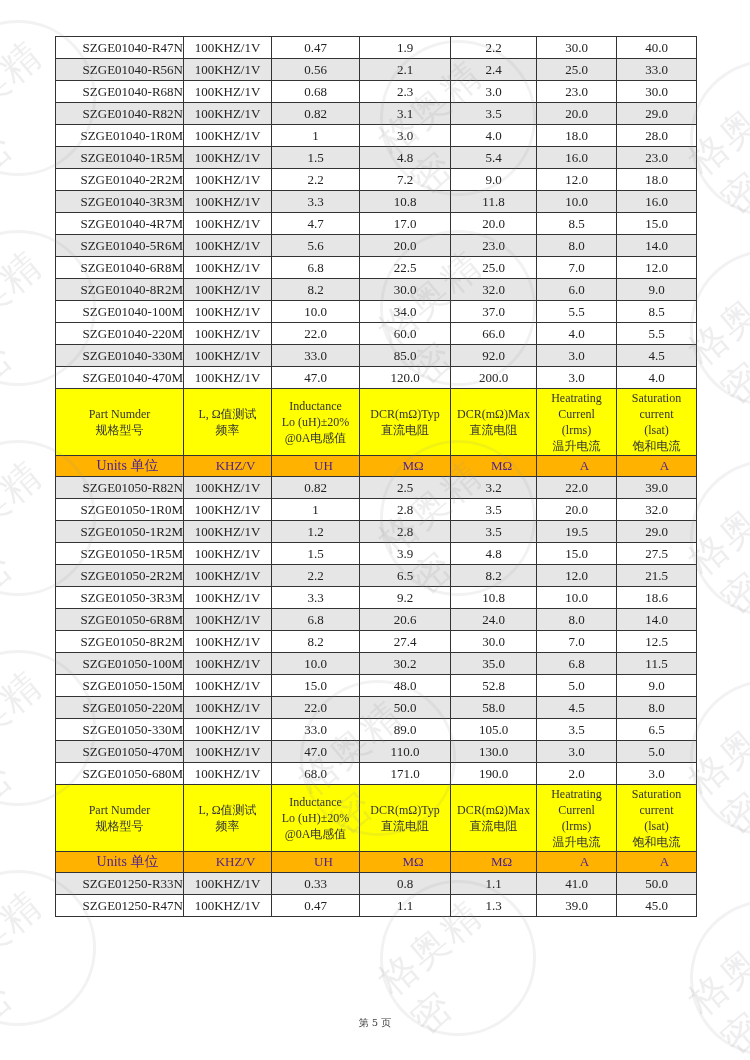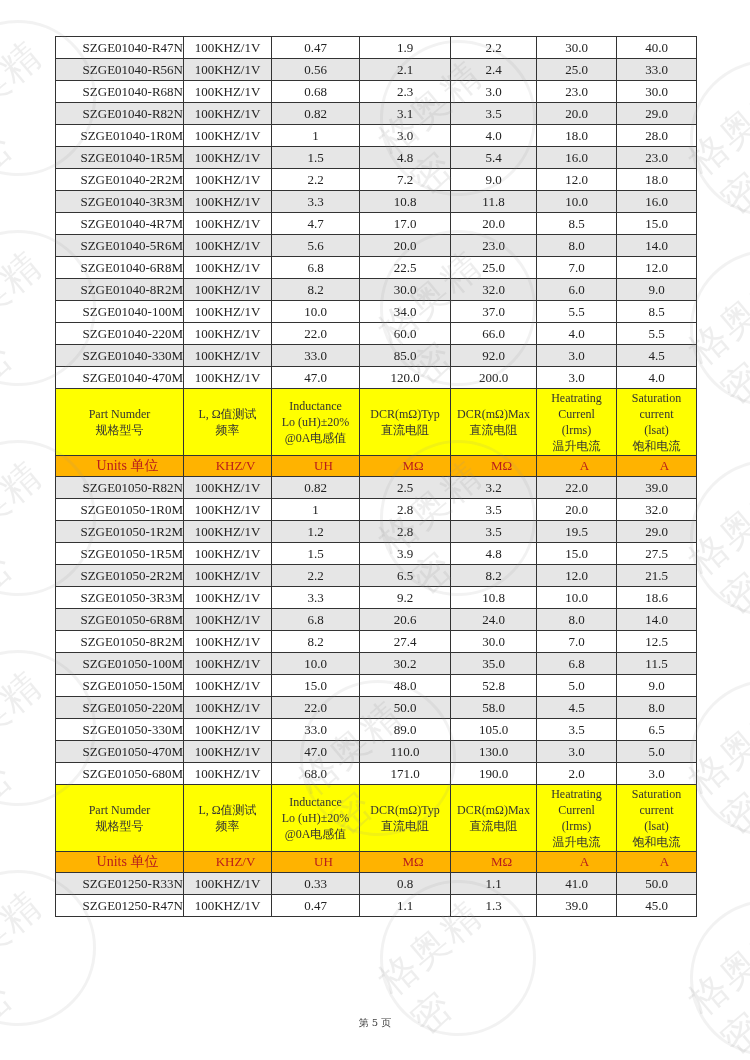--- a/index.html
+++ b/index.html
@@ -28,21 +28,21 @@
     border: 1px solid #333; padding: 0; height: 21px; font-size: 13px; color: #222;
     text-align: center; white-space: nowrap; overflow: hidden;
     font-family: "Liberation Serif", "DejaVu Serif", serif;
   }
   .sheet td.pn { text-align: right; padding-left: 3px; font-size: 13px; }
   .sheet tr.stripe td { background: #e6e6e6; }
   .sheet tr.head td {
     background: #ffff00; height: 66px; font-size: 12px; line-height: 16px; white-space: normal;
     color: #333;
   }
-  .sheet tr.units td { background: #ffb300; height: 20px; font-size: 13px; color: #b91c1c; padding-left: 16px; }
+  .sheet tr.units td { background: #ffb300; height: 20px; font-size: 13px; color: #4c1d95; padding-left: 16px; }
   .sheet tr.units td.pn { text-align: center; font-size: 14px; }
   .footer {
     position: absolute; left: 0; width: 750px; top: 1016px; text-align: center;
     font-size: 10px; color: #444; font-family: "DejaVu Serif", serif;
   }
 </style>
 </head>
 <body>
 
 <table class="sheet">

